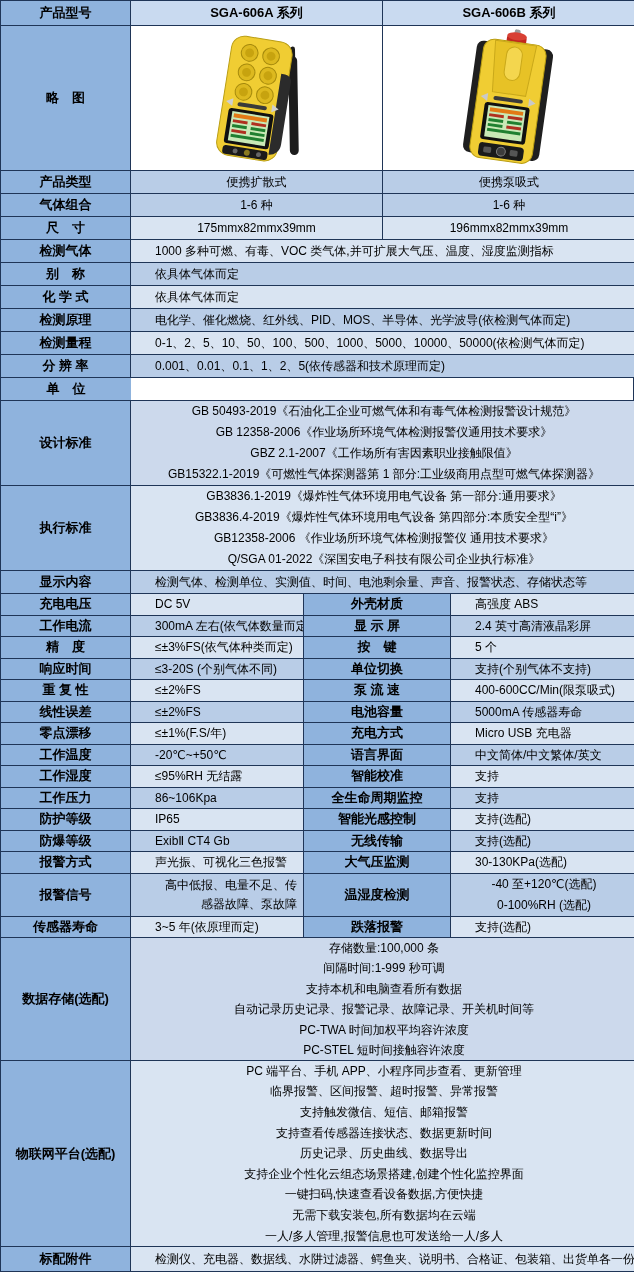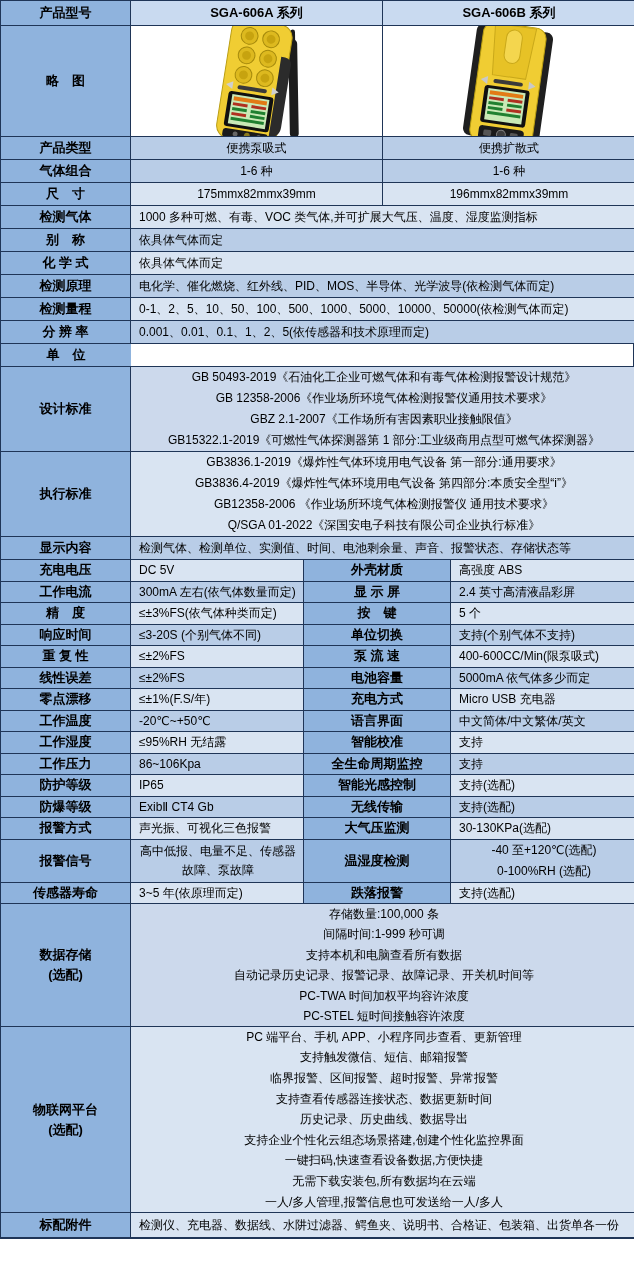--- a/index.html
+++ b/index.html
@@ -13,30 +13,30 @@
   .spec-table{width:634px;border:1px solid var(--border);border-bottom:2px solid var(--border)}
   .row{display:flex;border-bottom:1px solid var(--border)}
   .row:last-child{border-bottom:0}
   .cell{border-right:1px solid var(--border);display:flex;align-items:center;justify-content:center;overflow:hidden;line-height:1.2}
   .cell:last-child{border-right:0}
   .label{flex:0 0 130px;background:var(--label-bg);font-weight:bold;font-size:13px;text-align:center}
   .val{font-size:12px;text-align:center}
   .head{background:var(--header-value-bg);font-weight:bold;font-size:13px}
   .dark{background:var(--row-dark)} .mid{background:var(--row-mid)} .light{background:var(--row-light)}
   .w252{flex:0 0 252px}.w504{flex:0 0 504px}.w173{flex:0 0 173px}.w147{flex:0 0 147px}.w184{flex:0 0 184px}
-  .left{justify-content:flex-start;padding:0 6px 0 8px;text-align:center;white-space:nowrap}
+  .left{justify-content:flex-start;padding:0 6px 0 24px;text-align:right;white-space:nowrap}
   .wrap{white-space:normal;line-height:1.55}
   .multi{flex-direction:column;align-items:center;justify-content:center;padding:1px 6px 1px 8px;white-space:nowrap}
   .line{line-height:21.2px}
   .lh20{line-height:20.5px}
   .lh206{line-height:20.6px}
-  .col2{flex-direction:column;justify-content:center}
+  .col2{justify-content:center}
   .col2 div{line-height:20px}
   .img{background:#fff}
-  .r-head{height:25px}.r-img{height:111px}.r-std{height:23px}.r-multi{height:85px}
+  .r-head{height:25px}.r-img{height:145px}.r-std{height:23px}.r-multi{height:85px}
   .r-four{height:21.5px}.r-four2{height:43px}.r-store{height:123px}.r-iot{height:186px}.r-acc{height:24px}
 </style>
 </head>
 <body>
 
 <div class="spec-table" id="table-root">
     <div class="row r-head">
       <div class="cell label">产品型号</div>
       <div class="cell val head w252">SGA-606A 系列</div>
       <div class="cell val head w252">SGA-606B 系列</div>
@@ -115,22 +115,22 @@
       <rect x="102" y="120" width="46" height="14" rx="4" fill="#1a1a1a"></rect>
       <circle cx="125" cy="127" r="4.5" fill="#3c3c3c" stroke="#808080"></circle>
       <rect x="107" y="124" width="8" height="6" rx="1.5" fill="#555"></rect>
       <rect x="134" y="124" width="8" height="6" rx="1.5" fill="#555"></rect>
     </g>
   </svg>
       </div>
     </div>
     <div class="row r-std">
       <div class="cell label">产品类型</div>
+      <div class="cell val w252 dark">便携扩散式</div>
       <div class="cell val w252 dark">便携泵吸式</div>
-      <div class="cell val w252 dark">便携扩散式</div>
     </div>
     <div class="row r-std">
       <div class="cell label">气体组合</div>
       <div class="cell val w252 dark">1-6 种</div>
       <div class="cell val w252 dark">1-6 种</div>
     </div>
     <div class="row r-std">
       <div class="cell label">尺　寸</div>
       <div class="cell val w252 light">175mmx82mmx39mm</div>
       <div class="cell val w252 light">196mmx82mmx39mm</div>
@@ -211,21 +211,21 @@
     <div class="row r-four">
       <div class="cell label">重 复 性</div>
       <div class="cell val w173 left light">≤±2%FS</div>
       <div class="cell label w147">泵 流 速</div>
       <div class="cell val w184 left light">400-600CC/Min(限泵吸式)</div>
     </div>
     <div class="row r-four">
       <div class="cell label">线性误差</div>
       <div class="cell val w173 left dark">≤±2%FS</div>
       <div class="cell label w147">电池容量</div>
-      <div class="cell val w184 left dark">5000mA 依气体多少而定</div>
+      <div class="cell val w184 left dark">5000mA 传感器寿命</div>
     </div>
     <div class="row r-four">
       <div class="cell label">零点漂移</div>
       <div class="cell val w173 left light">≤±1%(F.S/年)</div>
       <div class="cell label w147">充电方式</div>
       <div class="cell val w184 left light">Micro USB 充电器</div>
     </div>
     <div class="row r-four">
       <div class="cell label">工作温度</div>
       <div class="cell val w173 left dark">-20℃~+50℃</div>
@@ -291,22 +291,22 @@
         <div class="line lh20">PC-STEL 短时间接触容许浓度</div>
       </div>
     </div>
     <div class="row r-iot">
       <div class="cell label col2">
         <div class="">物联网平台</div>
         <div class="">(选配)</div>
       </div>
       <div class="cell val w504 multi light">
         <div class="line lh206">PC 端平台、手机 APP、小程序同步查看、更新管理</div>
+        <div class="line lh206">临界报警、区间报警、超时报警、异常报警</div>
         <div class="line lh206">支持触发微信、短信、邮箱报警</div>
-        <div class="line lh206">临界报警、区间报警、超时报警、异常报警</div>
         <div class="line lh206">支持查看传感器连接状态、数据更新时间</div>
         <div class="line lh206">历史记录、历史曲线、数据导出</div>
         <div class="line lh206">支持企业个性化云组态场景搭建,创建个性化监控界面</div>
         <div class="line lh206">一键扫码,快速查看设备数据,方便快捷</div>
         <div class="line lh206">无需下载安装包,所有数据均在云端</div>
         <div class="line lh206">一人/多人管理,报警信息也可发送给一人/多人</div>
       </div>
     </div>
     <div class="row r-acc">
       <div class="cell label">标配附件</div>

